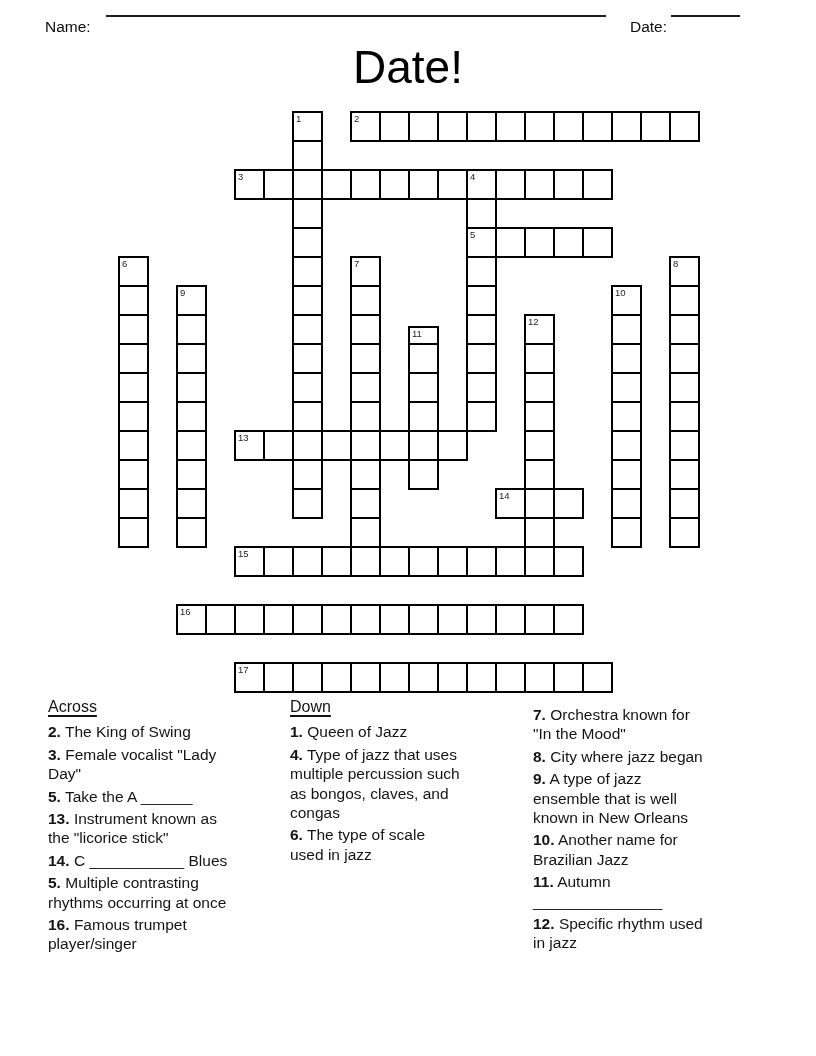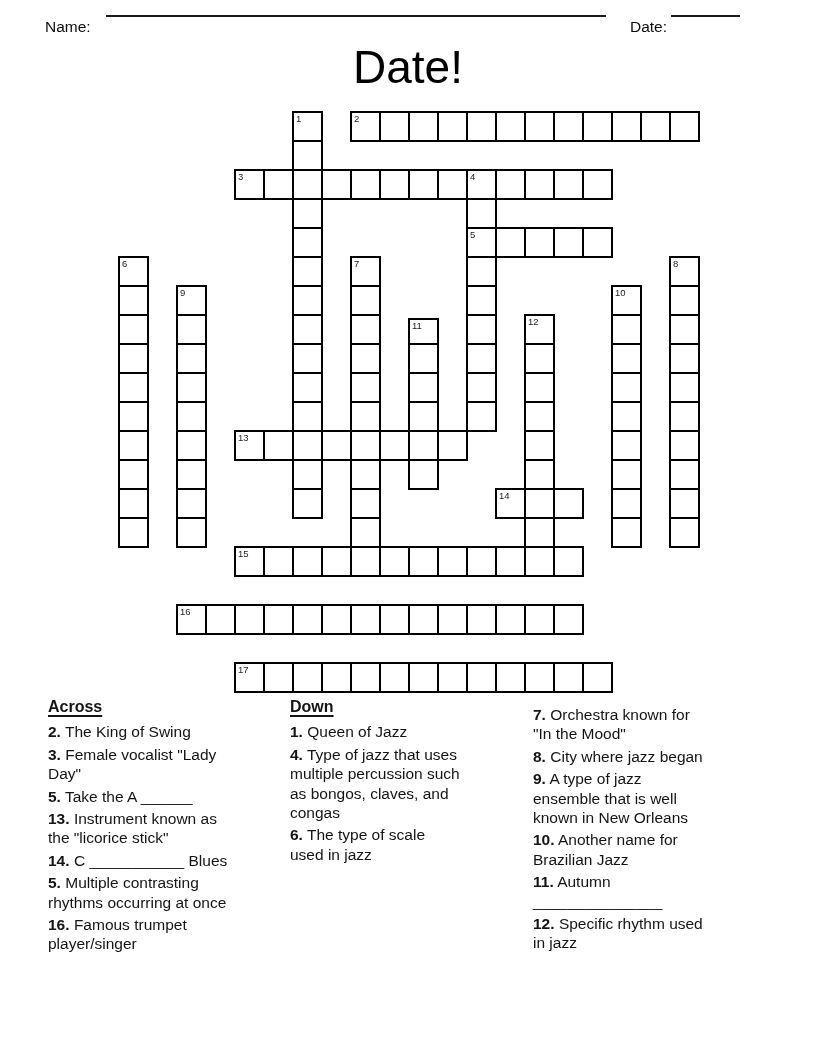--- a/index.html
+++ b/index.html
@@ -28,21 +28,21 @@
   .cellnum {
     position:absolute; top:1px; left:2px; font-size:9.5px; line-height:10px;
     color:#222; font-weight:400;
   }
   
   .clue-col { position:absolute; top:697px; font-size:15.5px; line-height:19.4px; color:#141414; }
   .col-1 { left:48px;  width:234px; }
   .col-2 { left:290px; width:228px; }
   .col-3 { left:533px; width:246px;margin-top:8px; }
   .heading {
-    margin:0 0 6px 0; font-weight:bold; font-size:16px;
+    margin:0 0 6px 0; font-weight:normal; font-size:16px;
     text-decoration:underline; text-decoration-thickness:2px; text-underline-offset:3px;
   }
   .clue { margin:0 0 3px 0; white-space:pre-line; }
   .num { font-weight:bold; }
 </style>
 </head>
 <body>
 
 <div class="page">
   <span class="hdr-label name-label">Name:</span>
@@ -164,21 +164,21 @@
         <span class="cellnum">10</span>
       </div>
       <div class="cell" style="left: 611px; top: 314px;"></div>
       <div class="cell" style="left: 611px; top: 343px;"></div>
       <div class="cell" style="left: 611px; top: 372px;"></div>
       <div class="cell" style="left: 611px; top: 401px;"></div>
       <div class="cell" style="left: 611px; top: 430px;"></div>
       <div class="cell" style="left: 611px; top: 459px;"></div>
       <div class="cell" style="left: 611px; top: 488px;"></div>
       <div class="cell" style="left: 611px; top: 517px;"></div>
-      <div class="cell" style="left: 408px; top: 318px;">
+      <div class="cell" style="left: 408px; top: 326px;">
         <span class="cellnum">11</span>
       </div>
       <div class="cell" style="left: 408px; top: 343px;"></div>
       <div class="cell" style="left: 408px; top: 372px;"></div>
       <div class="cell" style="left: 408px; top: 401px;"></div>
       <div class="cell" style="left: 408px; top: 430px;"></div>
       <div class="cell" style="left: 408px; top: 459px;"></div>
       <div class="cell" style="left: 524px; top: 314px;">
         <span class="cellnum">12</span>
       </div>

